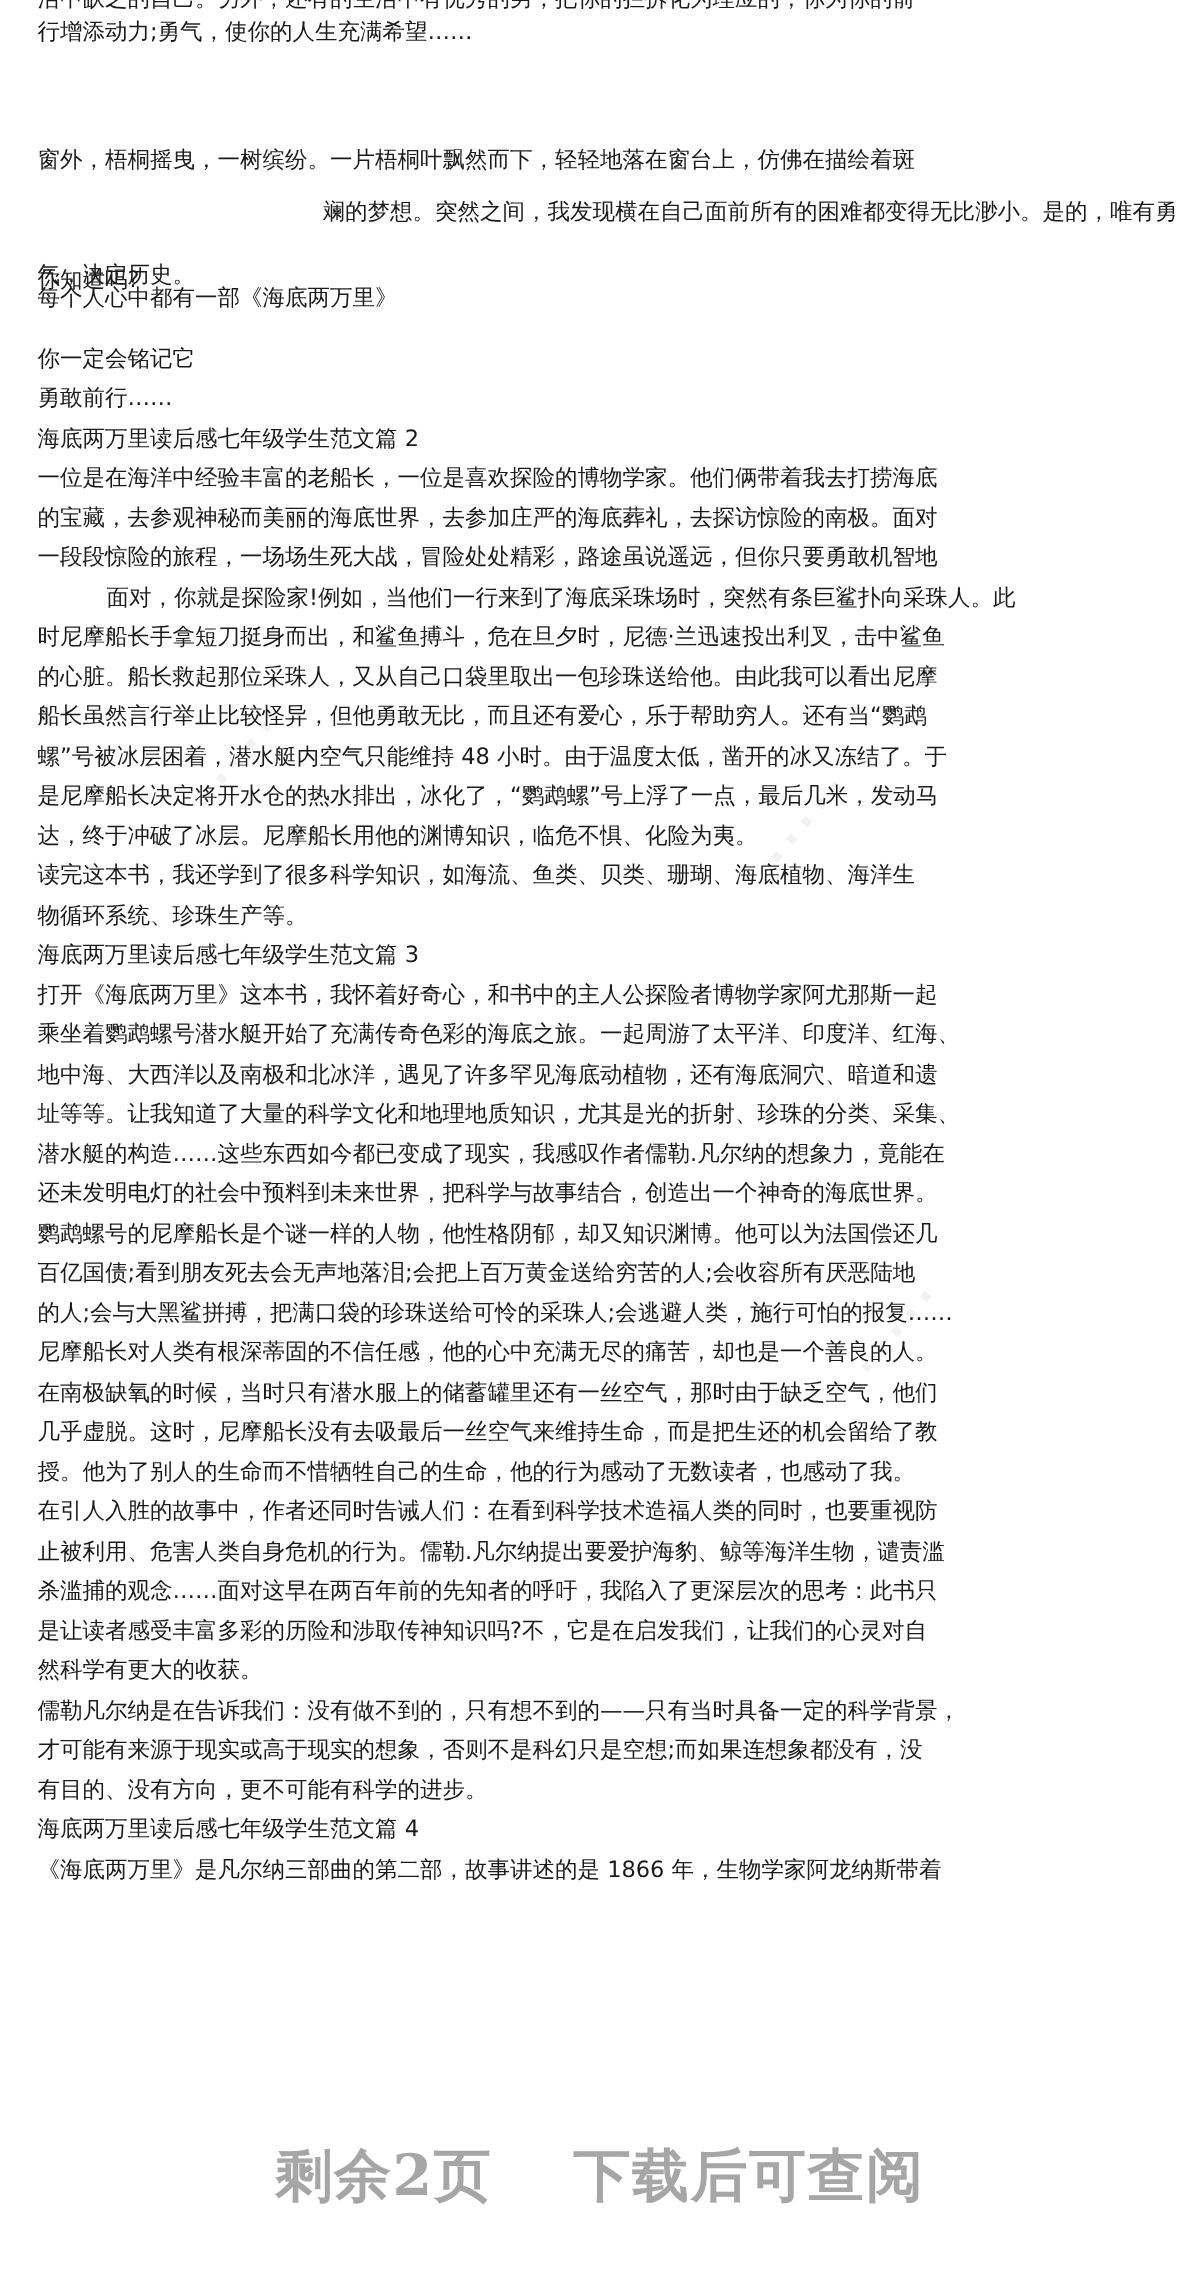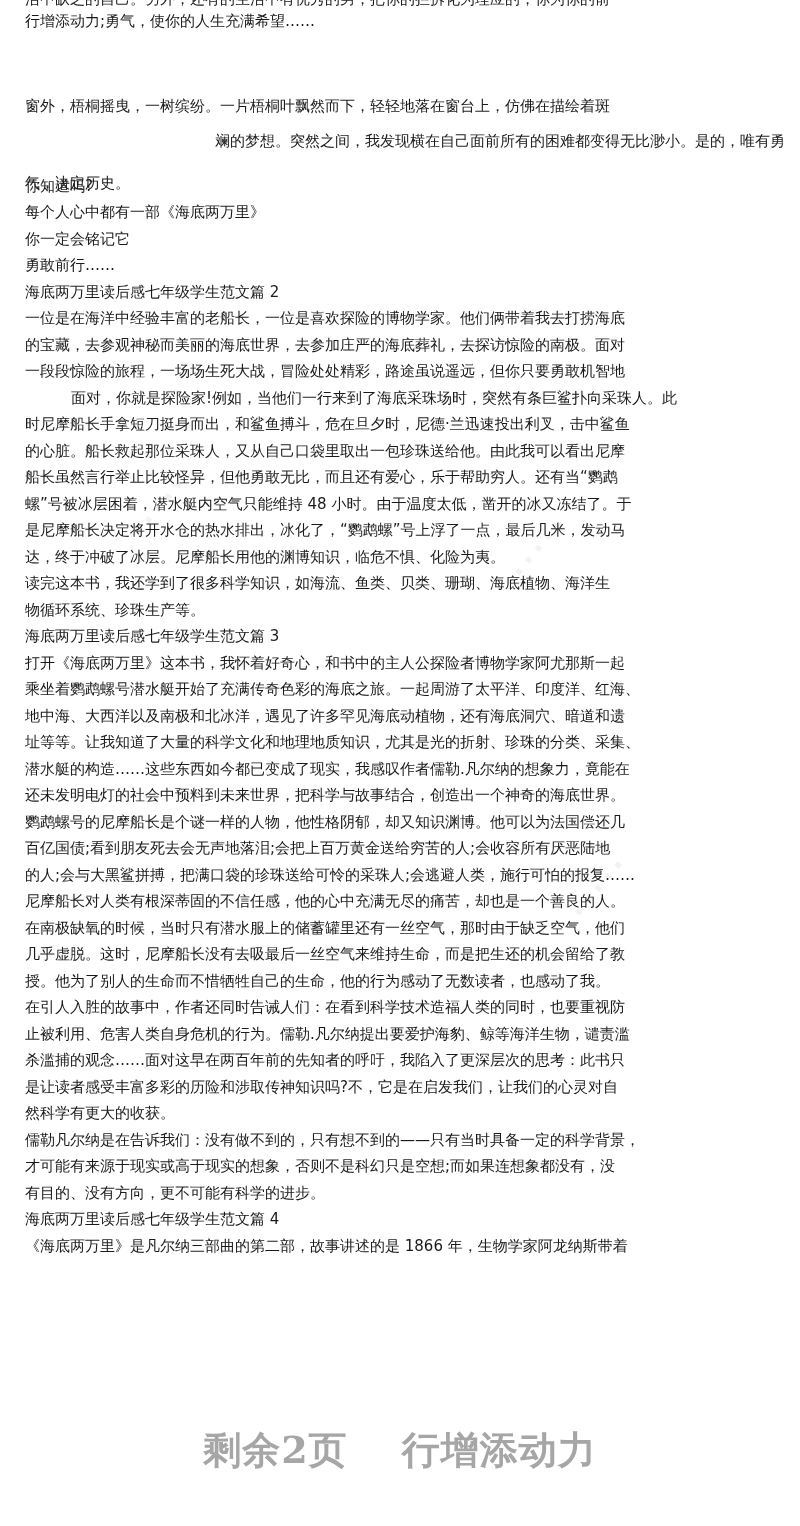--- a/index.html
+++ b/index.html
@@ -38,21 +38,21 @@
   <div class="line clipped">活中缺乏的自己。另外，还有的生活中有优秀的男，把你的拦拆化为理应的，你为你的前</div>
 
   <div id="lines">
       <div class="line" style="top: 10px;">行增添动力;勇气，使你的人生充满希望……</div>
       <div class="line" style="top: 38px;"></div>
       <div class="line" style="top: 66px;"></div>
       <div class="line" style="top: 95px;">窗外，梧桐摇曳，一树缤纷。一片梧桐叶飘然而下，轻轻地落在窗台上，仿佛在描绘着斑</div>
       <div class="line" style="top: 130px; text-align: right;">斓的梦想。突然之间，我发现横在自己面前所有的困难都变得无比渺小。是的，唯有勇</div>
       <div class="line" style="top: 148px; margin-top: 24px;">气，决定历史。</div>
       <div class="line" style="top: 174.5px;">你知道吗?</div>
-      <div class="line" style="top: 201px;">每个人心中都有一部《海底两万里》</div>
+      <div class="line" style="top: 187px;">每个人心中都有一部《海底两万里》</div>
       <div class="line" style="top: 227.5px;">你一定会铭记它</div>
       <div class="line" style="top: 254px;">勇敢前行……</div>
       <div class="line" style="top: 280.5px;">海底两万里读后感七年级学生范文篇 2</div>
       <div class="line" style="top: 307px;">一位是在海洋中经验丰富的老船长，一位是喜欢探险的博物学家。他们俩带着我去打捞海底</div>
       <div class="line" style="top: 333.5px;">的宝藏，去参观神秘而美丽的海底世界，去参加庄严的海底葬礼，去探访惊险的南极。面对</div>
       <div class="line" style="top: 360px;">一段段惊险的旅程，一场场生死大战，冒险处处精彩，路途虽说遥远，但你只要勇敢机智地</div>
       <div class="line" style="top: 386.5px; margin-left: 46px;">面对，你就是探险家!例如，当他们一行来到了海底采珠场时，突然有条巨鲨扑向采珠人。此</div>
       <div class="line" style="top: 413px;">时尼摩船长手拿短刀挺身而出，和鲨鱼搏斗，危在旦夕时，尼德·兰迅速投出利叉，击中鲨鱼</div>
       <div class="line" style="top: 439.5px;">的心脏。船长救起那位采珠人，又从自己口袋里取出一包珍珠送给他。由此我可以看出尼摩</div>
       <div class="line" style="top: 466px;">船长虽然言行举止比较怪异，但他勇敢无比，而且还有爱心，乐于帮助穷人。还有当“鹦鹉</div>
@@ -82,15 +82,15 @@
       <div class="line" style="top: 1102px;">然科学有更大的收获。</div>
       <div class="line" style="top: 1128.5px;">儒勒凡尔纳是在告诉我们：没有做不到的，只有想不到的——只有当时具备一定的科学背景，</div>
       <div class="line" style="top: 1155px;">才可能有来源于现实或高于现实的想象，否则不是科幻只是空想;而如果连想象都没有，没</div>
       <div class="line" style="top: 1181.5px;">有目的、没有方向，更不可能有科学的进步。</div>
       <div class="line" style="top: 1208px;">海底两万里读后感七年级学生范文篇 4</div>
       <div class="line" style="top: 1234.5px;">《海底两万里》是凡尔纳三部曲的第二部，故事讲述的是 1866 年，生物学家阿龙纳斯带着</div>
     </div>
 
   <div class="more-banner">
     <span>剩余2页</span>
-    <span>行增添动力</span>
+    <span>下载后可查阅</span>
   </div>
 </div>
 
 </body></html>

